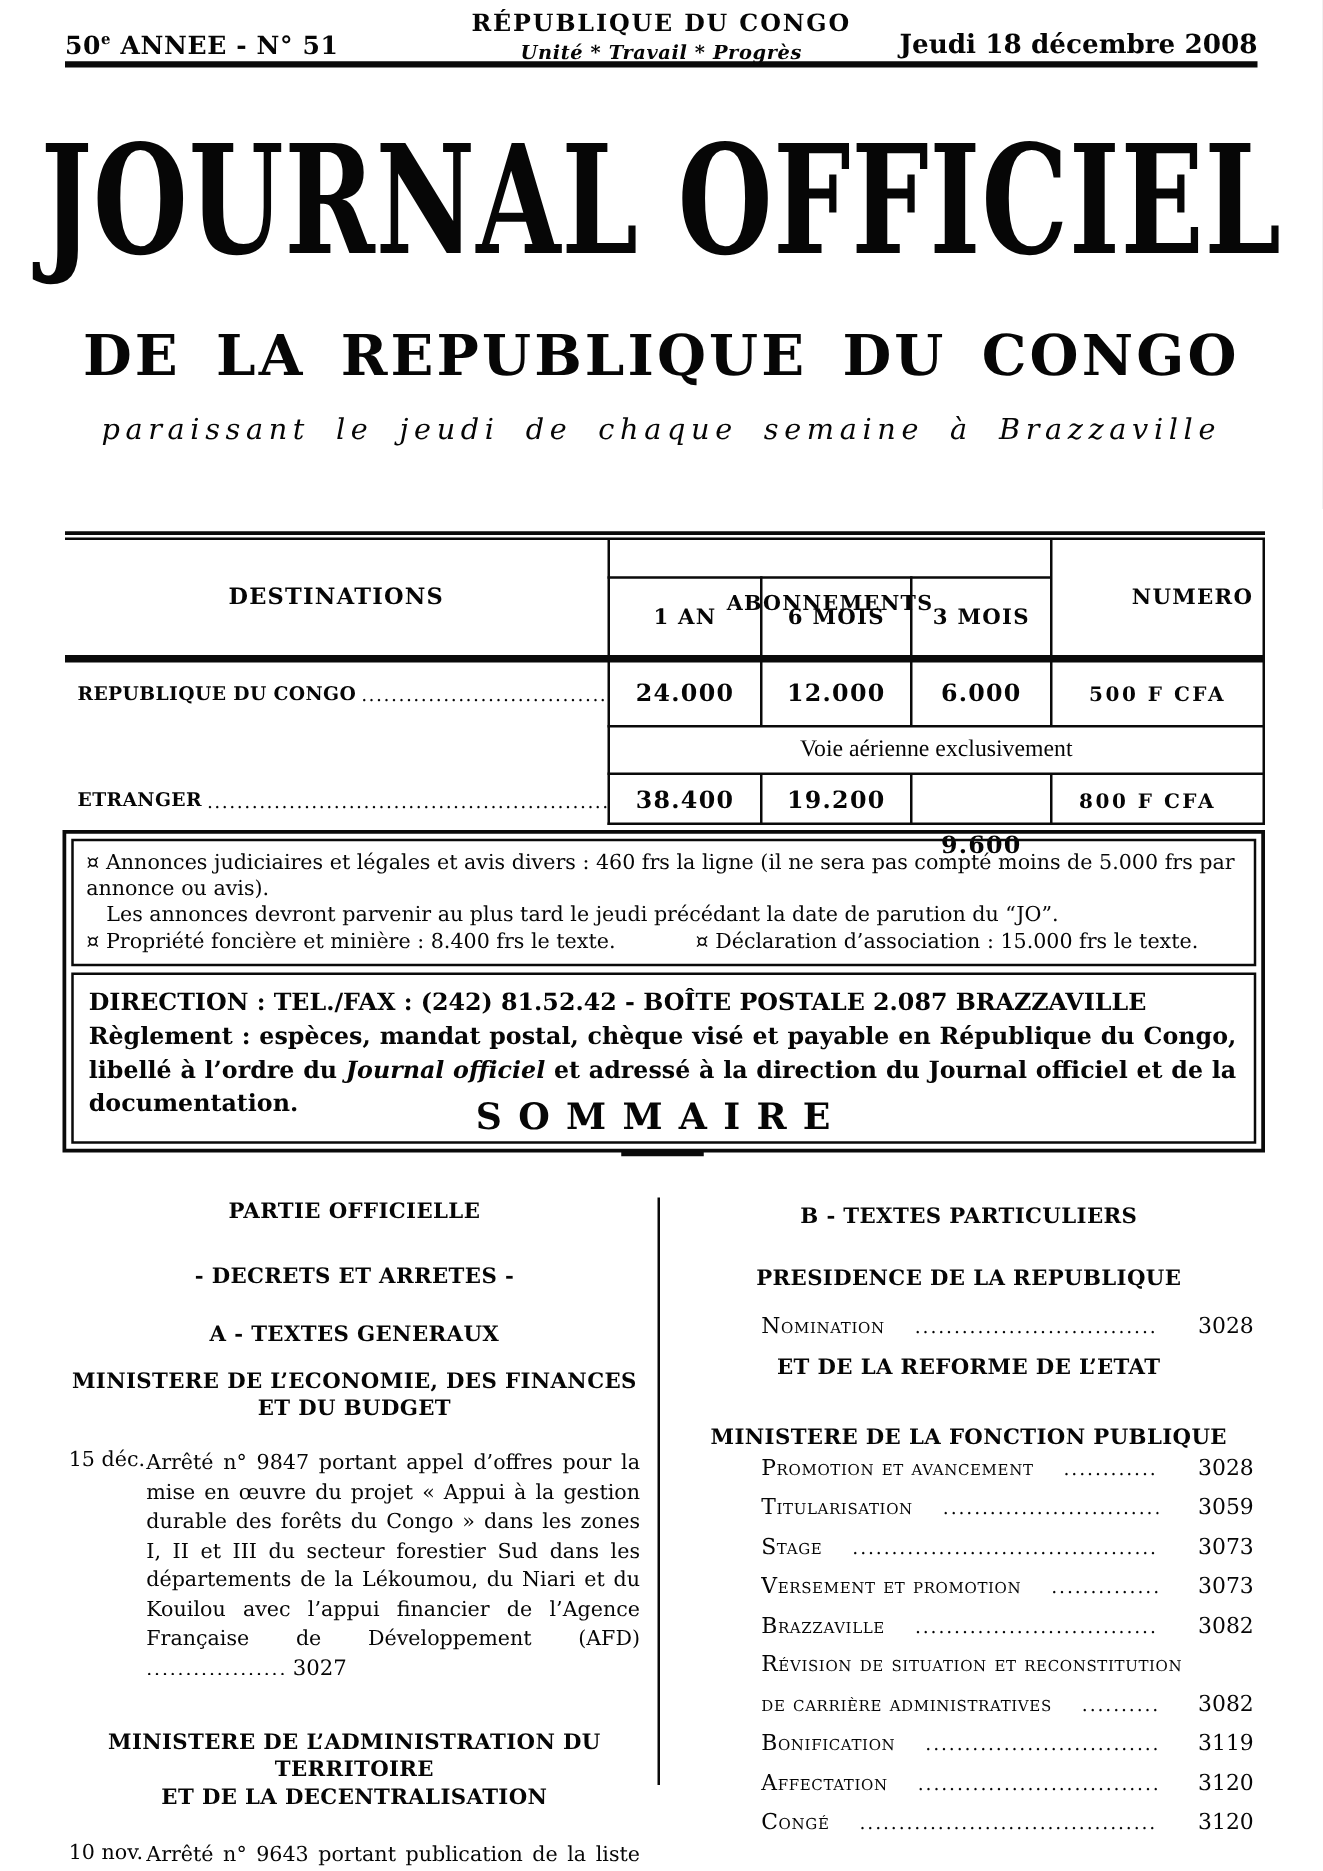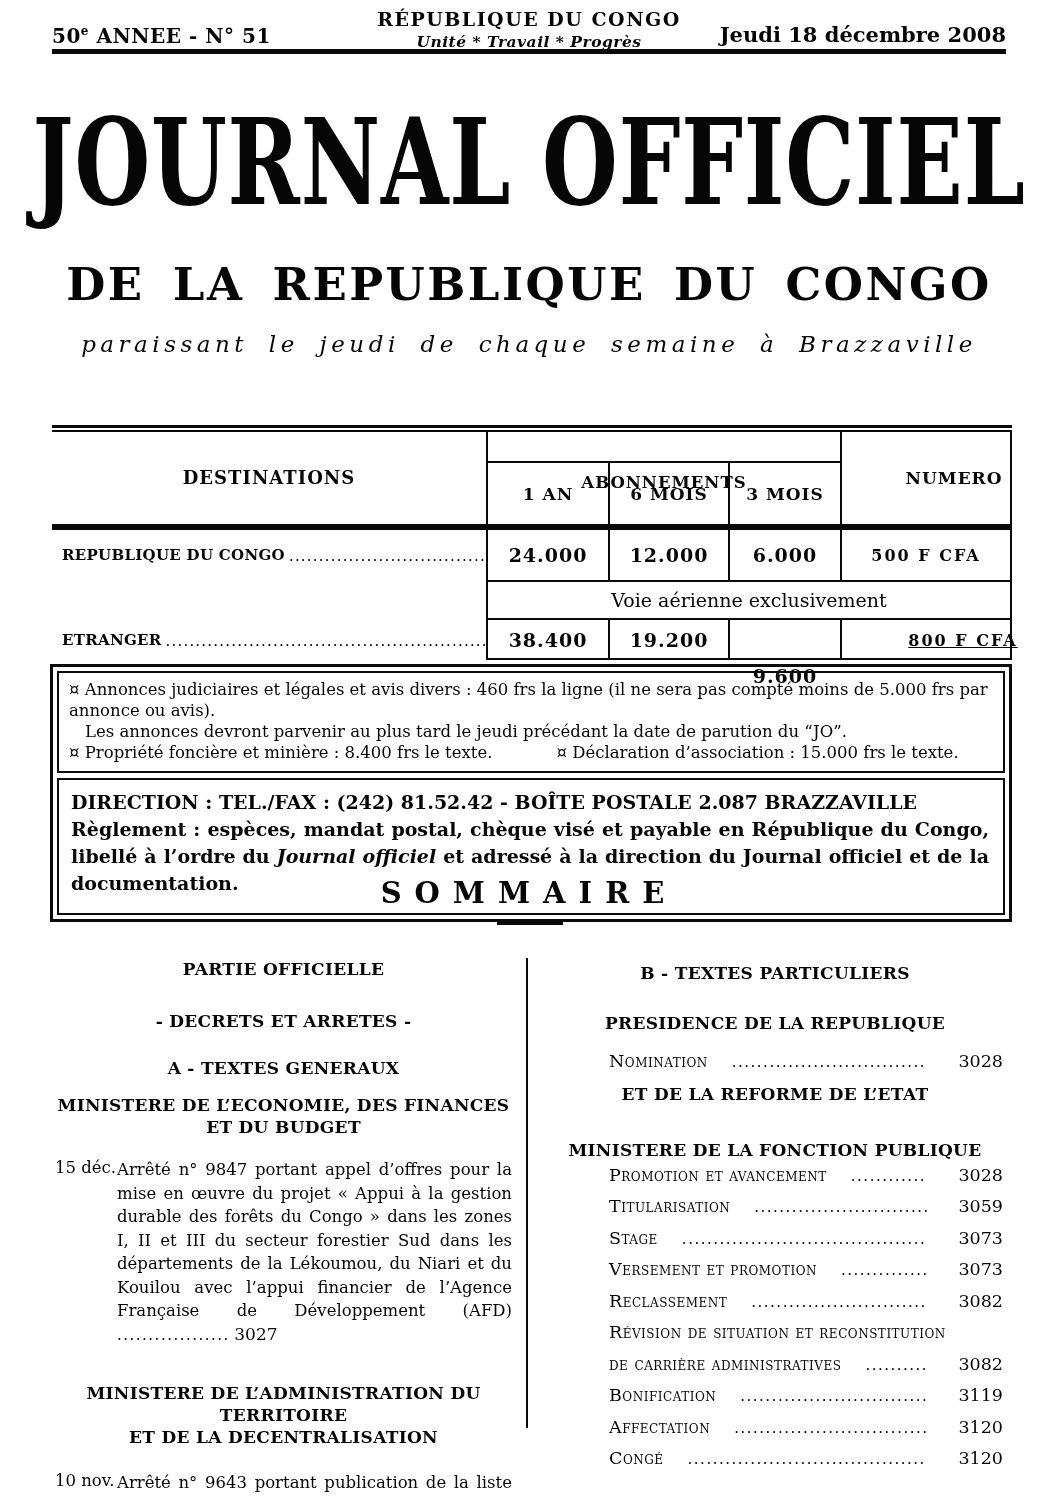--- a/index.html
+++ b/index.html
@@ -124,30 +124,30 @@
 
     <div class="destcell" style="left:0;top:105px;width:426px;height:50px;">
       <span class="destlabel">REPUBLIQUE DU CONGO</span>
       <span class="leader"></span>
     </div>
     <div class="tcell val" style="left:436px;top:105px;width:120px;height:50px;">24.000</div>
     <div class="tcell val" style="left:558px;top:105px;width:118px;height:50px;">12.000</div>
     <div class="tcell val" style="left:678px;top:105px;width:110px;height:50px;">6.000</div>
     <div class="tcell cfa" style="left:790px;top:105px;width:168px;height:50px;">500 F CFA</div>
 
-    <div class="tcell voie" style="left:436px;top:157px;width:522px;height:36px;">Voie aérienne exclusivement</div>
+    <div class="tcell voie" style="left:436px;top:157px;width:522px;height:36px;font-family:Liberation Serif, serif;">Voie aérienne exclusivement</div>
 
     <div class="destcell" style="left:0;top:195px;width:426px;height:40px;">
       <span class="destlabel">ETRANGER</span>
       <span class="leader"></span>
     </div>
     <div class="tcell val" style="left:436px;top:195px;width:120px;height:40px;">38.400</div>
     <div class="tcell val" style="left:558px;top:195px;width:118px;height:40px;">19.200</div>
     <div class="tcell val" style="left:678px;top:195px;width:110px;height:40px;margin-top:36px;">9.600</div>
-    <div class="tcell cfa" style="left:827px;top:195px;width:168px;height:40px;text-decoration:underline;">800 F CFA</div>
+    <div class="tcell cfa" style="left:782px;top:195px;width:168px;height:40px;">800 F CFA</div>
   </div>
 
   <div class="notices">
     <div class="nbox nbox1">
       <div>¤ Annonces judiciaires et légales et avis divers : 460 frs la ligne (il ne sera pas compté moins de 5.000 frs par annonce ou avis).</div>
       <div class="ind">Les annonces devront parvenir au plus tard le jeudi précédant la date de parution du “JO”.</div>
       <div class="duo">
         <span>¤ Propriété foncière et minière : 8.400 frs le texte.</span>
         <span class="second">¤ Déclaration d’association : 15.000 frs le texte.</span>
       </div>
@@ -211,21 +211,21 @@
       <span class="ilabel">Stage</span>
       <span class="ileader"></span>
       <span class="ipage">3073</span>
     </div>
     <div class="item">
       <span class="ilabel">Versement et promotion</span>
       <span class="ileader"></span>
       <span class="ipage">3073</span>
     </div>
     <div class="item">
-      <span class="ilabel">Reclassement</span>
+      <span class="ilabel">Brazzaville</span>
       <span class="ileader"></span>
       <span class="ipage">3082</span>
     </div>
     <div class="item noleader">
       <span class="ilabel">Révision de situation et reconstitution</span>
       <span class="ileader"></span>
       <span class="ipage"></span>
     </div>
     <div class="item">
       <span class="ilabel">de carrière administratives</span>

